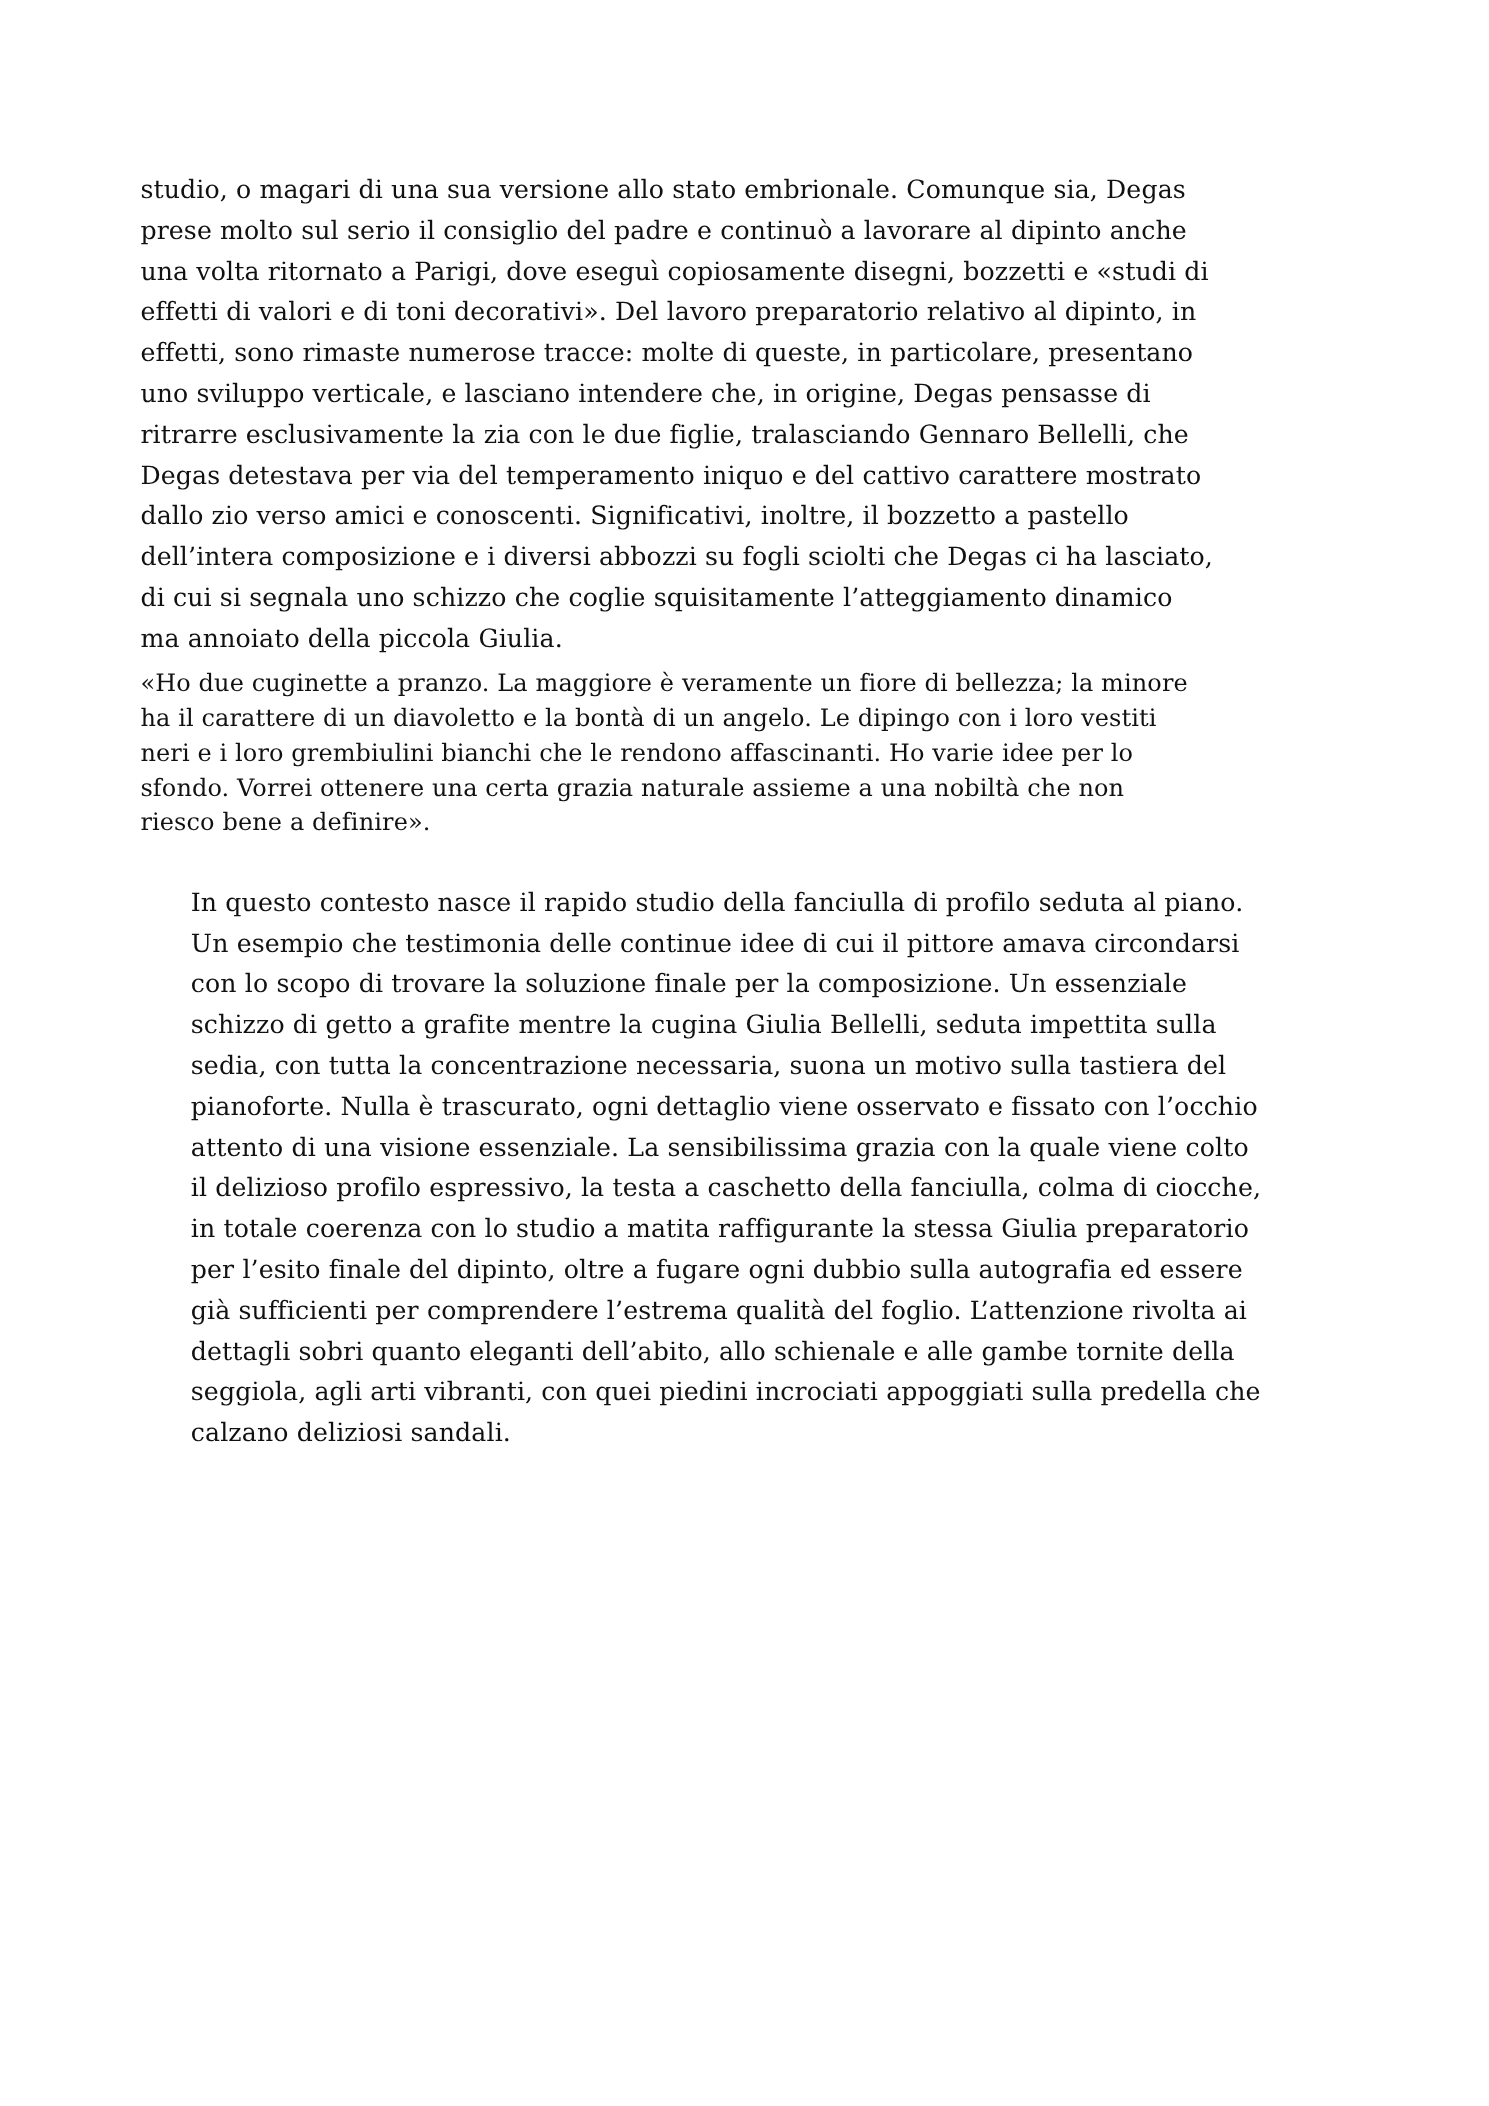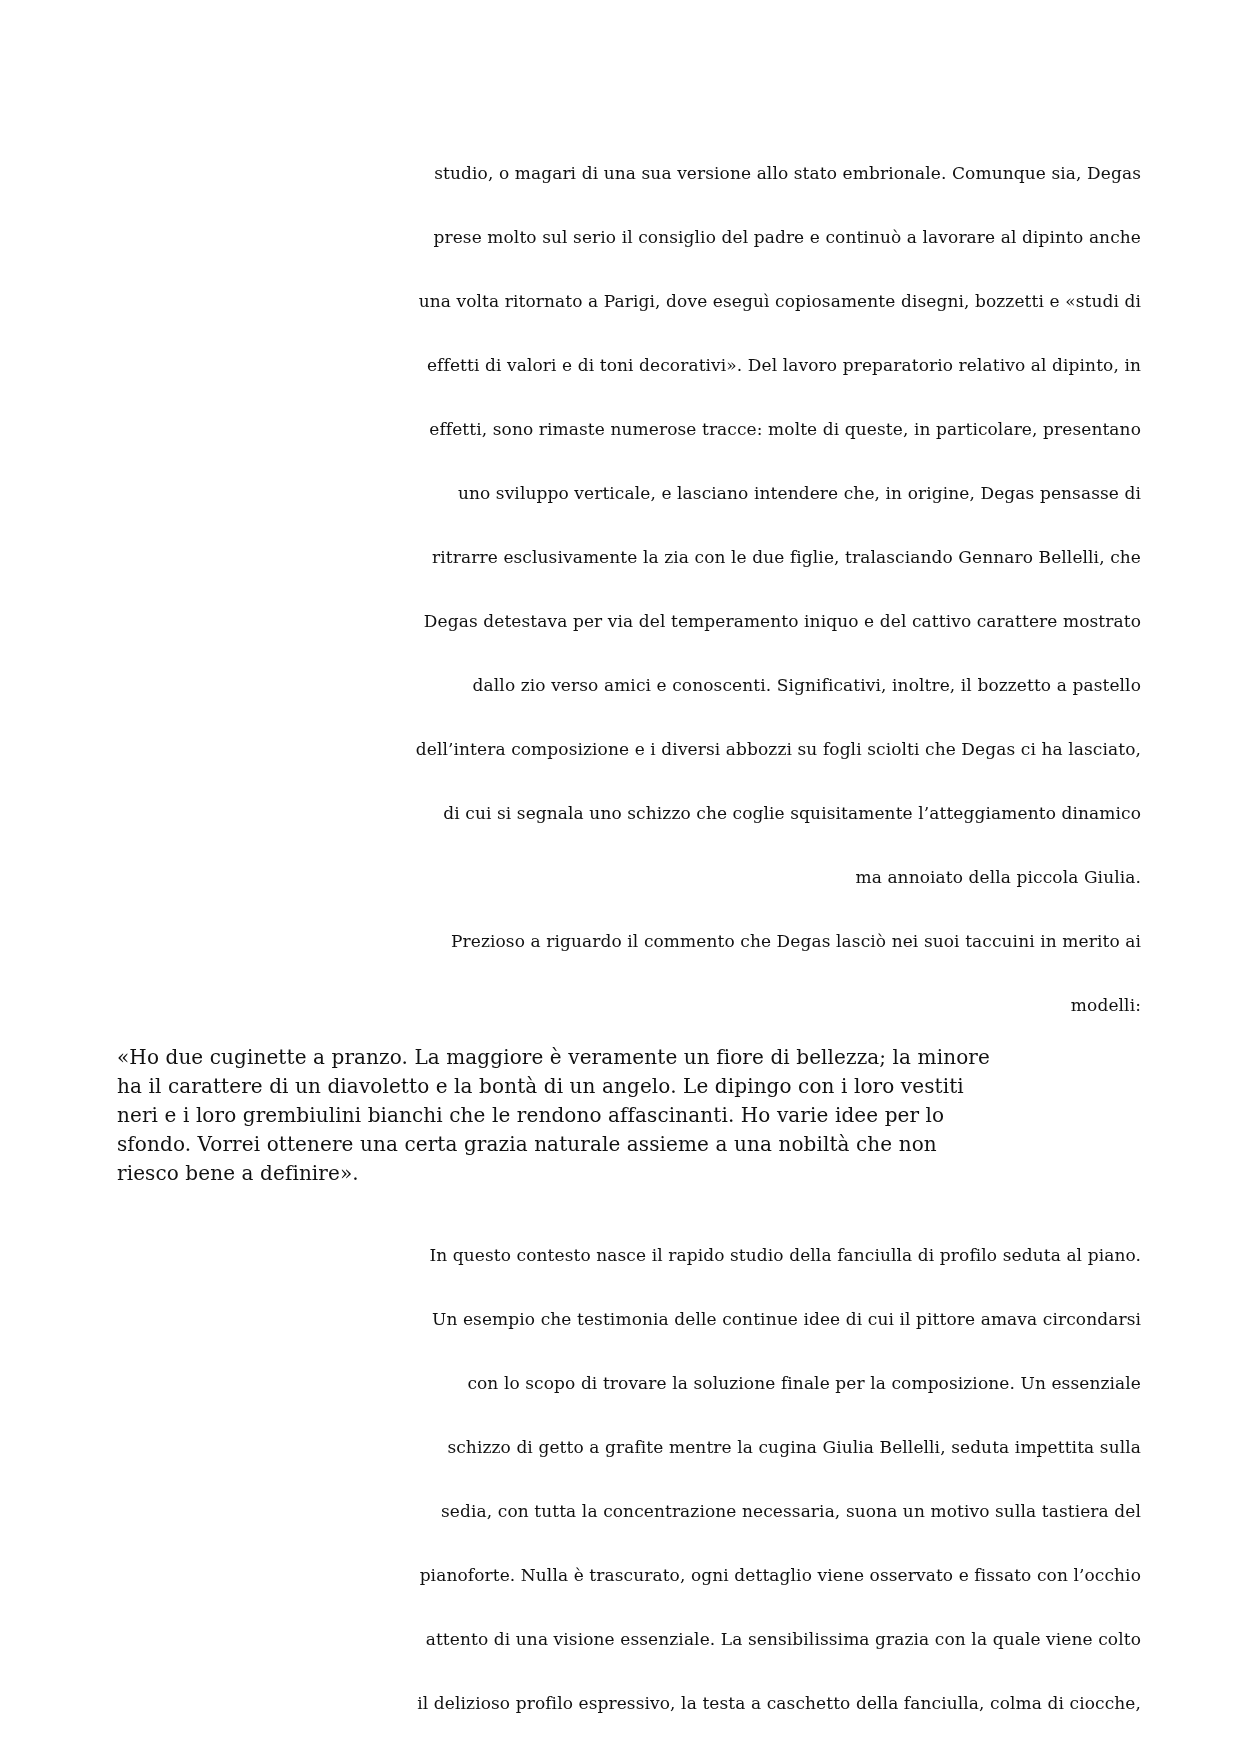--- a/index.html
+++ b/index.html
@@ -14,25 +14,24 @@
     margin: 0 auto;
     background: #ffffff;
     overflow: hidden;
     box-sizing: border-box;
     padding: 141px 100px 0 117px;
     font-family: "DejaVu Serif", "Liberation Serif", serif;
     color: #111111;
   }
   .para {
     white-space: pre-line;
-    font-size: 17px;
-    line-height: 64px;
+    font-size: 21px;
+    line-height: 34px;
     letter-spacing: 0.1px;
     margin: 0;
-    text-align: right;
   }
   .quote {
     white-space: pre-line;
     font-size: 20px;
     line-height: 29px;
     letter-spacing: 0.1px;
     margin: 6px 0 0 0;
   }
   .para.after-quote {
     margin-top: 35px;
@@ -49,22 +48,20 @@
 effetti di valori e di toni decorativi». Del lavoro preparatorio relativo al dipinto, in
 effetti, sono rimaste numerose tracce: molte di queste, in particolare, presentano
 uno sviluppo verticale, e lasciano intendere che, in origine, Degas pensasse di
 ritrarre esclusivamente la zia con le due figlie, tralasciando Gennaro Bellelli, che
 Degas detestava per via del temperamento iniquo e del cattivo carattere mostrato
 dallo zio verso amici e conoscenti. Significativi, inoltre, il bozzetto a pastello
 dell’intera composizione e i diversi abbozzi su fogli sciolti che Degas ci ha lasciato,
 di cui si segnala uno schizzo che coglie squisitamente l’atteggiamento dinamico
 ma annoiato della piccola Giulia.</p>
 
-  <p class="para">Prezioso a riguardo il commento che Degas lasciò nei suoi taccuini in merito ai
-modelli:</p>
 
   <p class="quote">«Ho due cuginette a pranzo. La maggiore è veramente un fiore di bellezza; la minore
 ha il carattere di un diavoletto e la bontà di un angelo. Le dipingo con i loro vestiti
 neri e i loro grembiulini bianchi che le rendono affascinanti. Ho varie idee per lo
 sfondo. Vorrei ottenere una certa grazia naturale assieme a una nobiltà che non
 riesco bene a definire».</p>
 
   <p class="para after-quote">In questo contesto nasce il rapido studio della fanciulla di profilo seduta al piano.
 Un esempio che testimonia delle continue idee di cui il pittore amava circondarsi
 con lo scopo di trovare la soluzione finale per la composizione. Un essenziale

